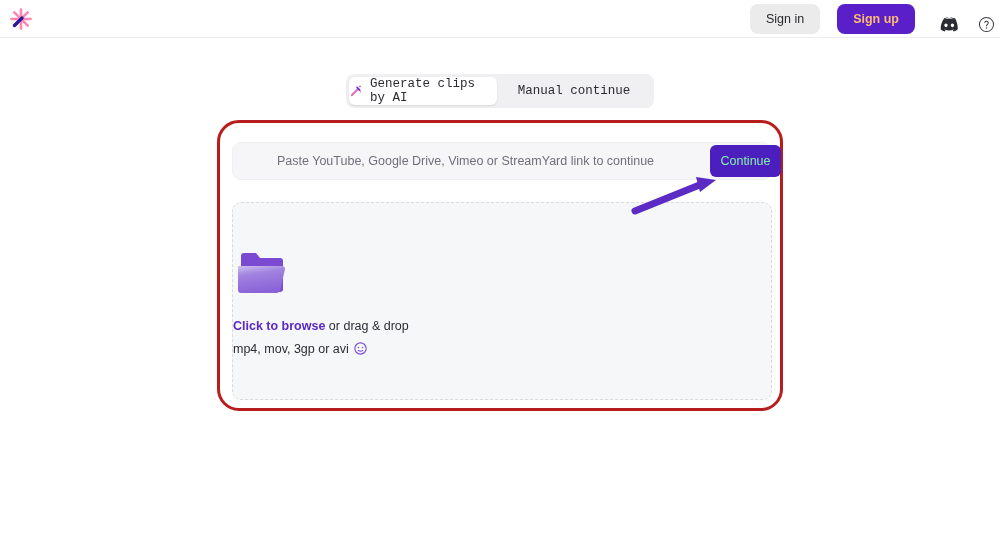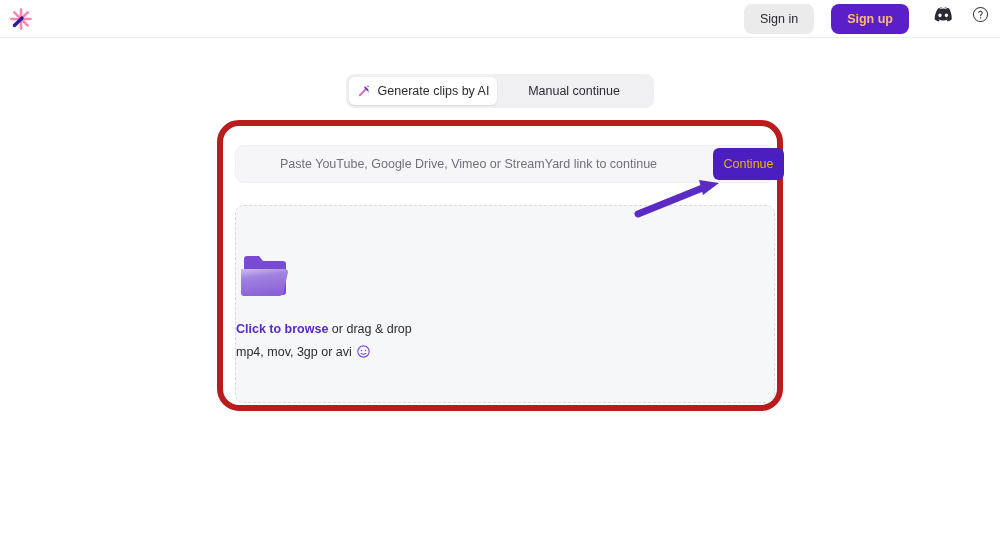--- a/index.html
+++ b/index.html
@@ -15,23 +15,23 @@
     position: absolute; left: 0; top: 0;
     width: 1000px; height: 38px;
     background: #ffffff;
     border-bottom: 1px solid #ededf0;
   }
   .logo {
     position: absolute; left: 8px; top: 6px;
     width: 26px; height: 26px;
   }
   .header-right {
-    position: absolute; right: 10px; top: 4px;
+    position: absolute; right: 4px; top: 4px;
     height: 30px;
-    display: flex; align-items: flex-start; gap: 8px;
+    display: flex; align-items: flex-end; gap: 8px;
   }
   .btn-signin {
     height: 30px; padding: 0 16px;
     background: #ebebec;
     border: none; border-radius: 8px;
     color: #2a2a31; font-size: 12.5px;
     font-family: "Liberation Sans", sans-serif;
     cursor: pointer;
     display: flex; align-items: center; justify-content: center;
     margin-right: 9px;
@@ -63,35 +63,35 @@
     padding: 3px;
   }
   .tab {
     height: 28px;
     display: flex; align-items: center; justify-content: center;
     gap: 7px;
     border-radius: 6px;
     font-size: 12.5px;
     color: #2b2b33;
     cursor: pointer;
-    font-family: Liberation Sans, sans-serif;
+    font-family: Liberation Mono, monospace;
   }
   .tab.active {
     background: #ffffff;
     box-shadow: 0 1px 2px rgba(0,0,0,0.10);
     width: 148px;
   }
   .tab.inactive { width: 154px; }
   .tab .wand { width: 14px; height: 14px; display: block; }
 
   
   .card {
     position: absolute; left: 217px; top: 120px;
     width: 566px; height: 291px;
-    border: 6px solid #b91c1c;
+    border: 3px solid #b91c1c;
     border-radius: 22px;
     background: #ffffff;
   }
 
   
   .url-row {
     position: absolute; left: 12px; top: 19px;
     width: 540px; height: 38px;
   }
   .url-input {
@@ -109,21 +109,21 @@
   .url-input::placeholder { color: #70707c; }
   .link-icon {
     position: absolute; left: 15px; top: 11px;
     width: 16px; height: 16px;
   }
   .btn-continue {
     position: absolute; left: 478px; top: 3px;
     width: 71px; height: 32px;
     background: #4a1fbd;
     border: none; border-radius: 6px;
-    color: #eab308; font-size: 12.5px;
+    color: #86efac; font-size: 12.5px;
     font-family: "Liberation Sans", sans-serif;
     cursor: pointer;
     z-index: 3;
   }
 
   
   .arrow-annot {
     position: absolute; left: 398px; top: 33px;
     width: 90px; height: 42px;
     pointer-events: none; z-index: 4;

